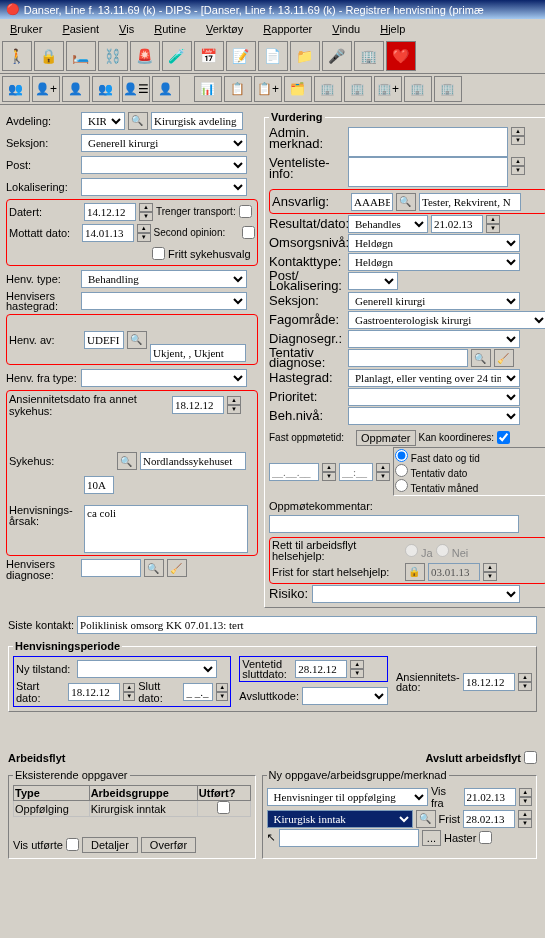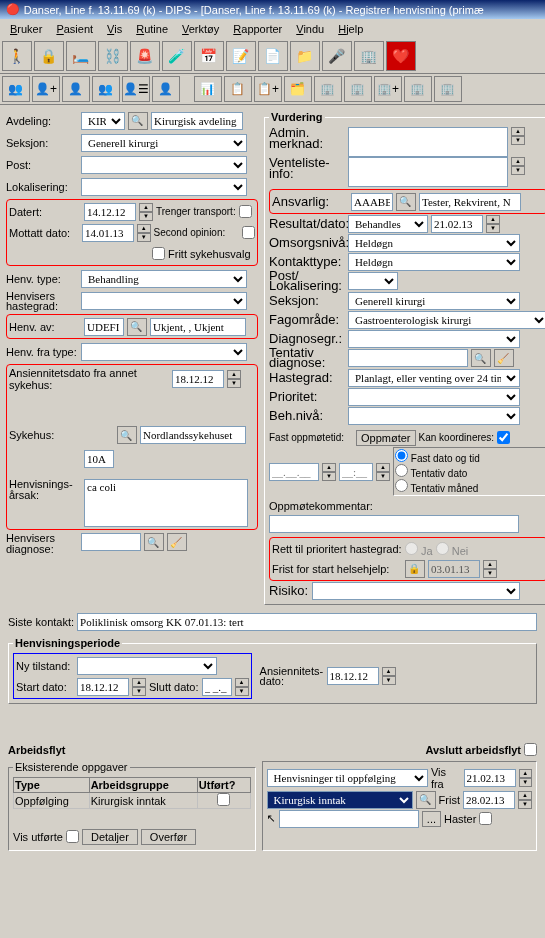--- a/index.html
+++ b/index.html
@@ -1,19 +1,19 @@
 <!DOCTYPE html>
 <html><head>
 <meta charset="utf-8">
 <style>
 * { box-sizing: border-box; margin: 0; padding: 0; }
 body { font-family: Tahoma, sans-serif; font-size: 11px; background: #d4d0c8; width: 545px; height: 938px; overflow: hidden; }
 .titlebar { background: linear-gradient(#0a246a,#a6caf0); color: #fff; padding: 3px 6px; font-size: 11px; display: flex; align-items: center; }
 .titlebar .icon { margin-right: 4px; }
-.menubar { background: #d4d0c8; padding: 2px 4px; display: flex; gap: 2px; }
+.menubar { background: #d4d0c8; padding: 2px 4px; display: flex; gap: 8px; }
 .menubar span { padding: 2px 6px; cursor: default; }
 .menubar span:first-letter { text-decoration: underline; }
 .toolbar { background: #d4d0c8; border-bottom: 1px solid #808080; padding: 2px; display: flex; gap: 2px; }
 .tbtn { width: 30px; height: 30px; background: #d4d0c8; border: 1px solid #808080; display: flex; align-items: center; justify-content: center; font-size: 14px; }
 .tbtn2 { width: 28px; height: 26px; background: #d4d0c8; border: 1px solid #808080; display: flex; align-items: center; justify-content: center; font-size: 12px; }
 .form { padding: 6px; display: flex; gap: 6px; }
 .col { display: flex; flex-direction: column; gap: 3px; }
 .row { display: flex; align-items: center; gap: 3px; min-height: 19px; }
 .lbl { width: 72px; font-size: 11px; }
 .lbl2 { width: 76px; font-size: 13px; }
@@ -140,21 +140,21 @@
     <div class="row">
         <span class="lbl" style="line-height:10px">Henvisers hastegrad:</span>
       <select style="width:166px"><option></option></select>
       </div>
 
     <div class="hl">
       <div class="row">
           <span class="lbl">Henv. av:</span>
         <input type="text" style="width: 40px;" value="UDEFI">
         <span class="icobtn">🔍</span>
-        <input type="text" style="width: 96px;" value="Ukjent, , Ukjent">
+        <input type="text" style="width: 96px; margin-top: 27px;" value="Ukjent, , Ukjent">
       </div>
     </div>
     <div class="row">
         <span class="lbl">Henv. fra type:</span>
       <select style="width:166px"><option></option></select>
       </div>
 
     <div class="hl" style="display:flex;flex-direction:column;gap:11px">
       <div class="row">
           <span style="width:160px">Ansiennitetsdato fra annet sykehus:</span>
@@ -288,21 +288,21 @@
           <label><input type="radio" name="dm" style=""> <span>Tentativ måned</span></label>
         </fieldset>
       </div>
       <div class="row">
           <span>Oppmøtekommentar:</span>
         </div>
       <input type="text" style="width: 250px;">
 
       <div class="hl" style="margin-top:4px">
         <div class="row">
-            <span style="width:130px;line-height:11px">Rett til prioritert hastegrad:</span>
+            <span style="width:130px;line-height:11px">Rett til arbeidsflyt helsehjelp:</span>
           <label style="color:#888"><input type="radio" name="rett" disabled="" style=""> <span>Ja</span></label>
           <label style="color:#888"><input type="radio" name="rett" disabled="" style=""> <span>Nei</span></label>
           </div>
         <div class="row">
             <span style="width:130px">Frist for start helsehjelp:</span>
           <span class="icobtn">🔒</span>
           <input type="text" style="width: 52px; background: rgb(212, 208, 200);" disabled="" value="03.01.13">
           <div class="spin">
               <div>▲</div>
               <div>▼</div>
@@ -336,20 +336,36 @@
         <div class="spin">
             <div>▲</div>
             <div>▼</div>
           </div>
         <span>Slutt dato:</span>
         <input type="text" style="width: 30px;" value="_ _._ _._ _">
         <div class="spin">
             <div>▲</div>
             <div>▼</div>
           </div>
+        </div>
+    </div>
+    <div>
+      <div class="hl-blue">
+        <div class="row">
+            <span style="width:50px;line-height:10px">Ventetid sluttdato:</span>
+          <input type="text" style="width: 52px;" value="28.12.12">
+          <div class="spin">
+              <div>▲</div>
+              <div>▼</div>
+            </div>
+          </div>
+      </div>
+      <div class="row" style="margin-top:4px">
+          <span>Avsluttkode:</span>
+        <select style="width:86px"><option></option></select>
         </div>
     </div>
     <div class="row">
         <span style="width:64px;line-height:10px">Ansiennitets-dato:</span>
       <input type="text" style="width: 52px;" value="18.12.12">
       <div class="spin">
           <div>▲</div>
           <div>▼</div>
         </div>
       </div>
@@ -381,20 +397,21 @@
       </tbody>
         </table>
       <div class="row" style="margin-top:18px">
           <span>Vis utførte</span>
         <input type="checkbox" class="chk" style="">
         <button class="btn">Detaljer</button>
         <button class="btn">Overfør</button>
         </div>
     </fieldset>
     <fieldset style="flex:1" class="alt">
+      <legend>Ny oppgave/arbeidsgruppe/merknad</legend>
       <div class="row">
           <select style="width:168px"><option>Henvisninger til oppfølging</option></select>
         <span>Vis fra</span>
         <input type="text" style="width: 52px;" value="21.02.13">
         <div class="spin">
             <div>▲</div>
             <div>▼</div>
           </div>
         </div>
       <div class="row">

